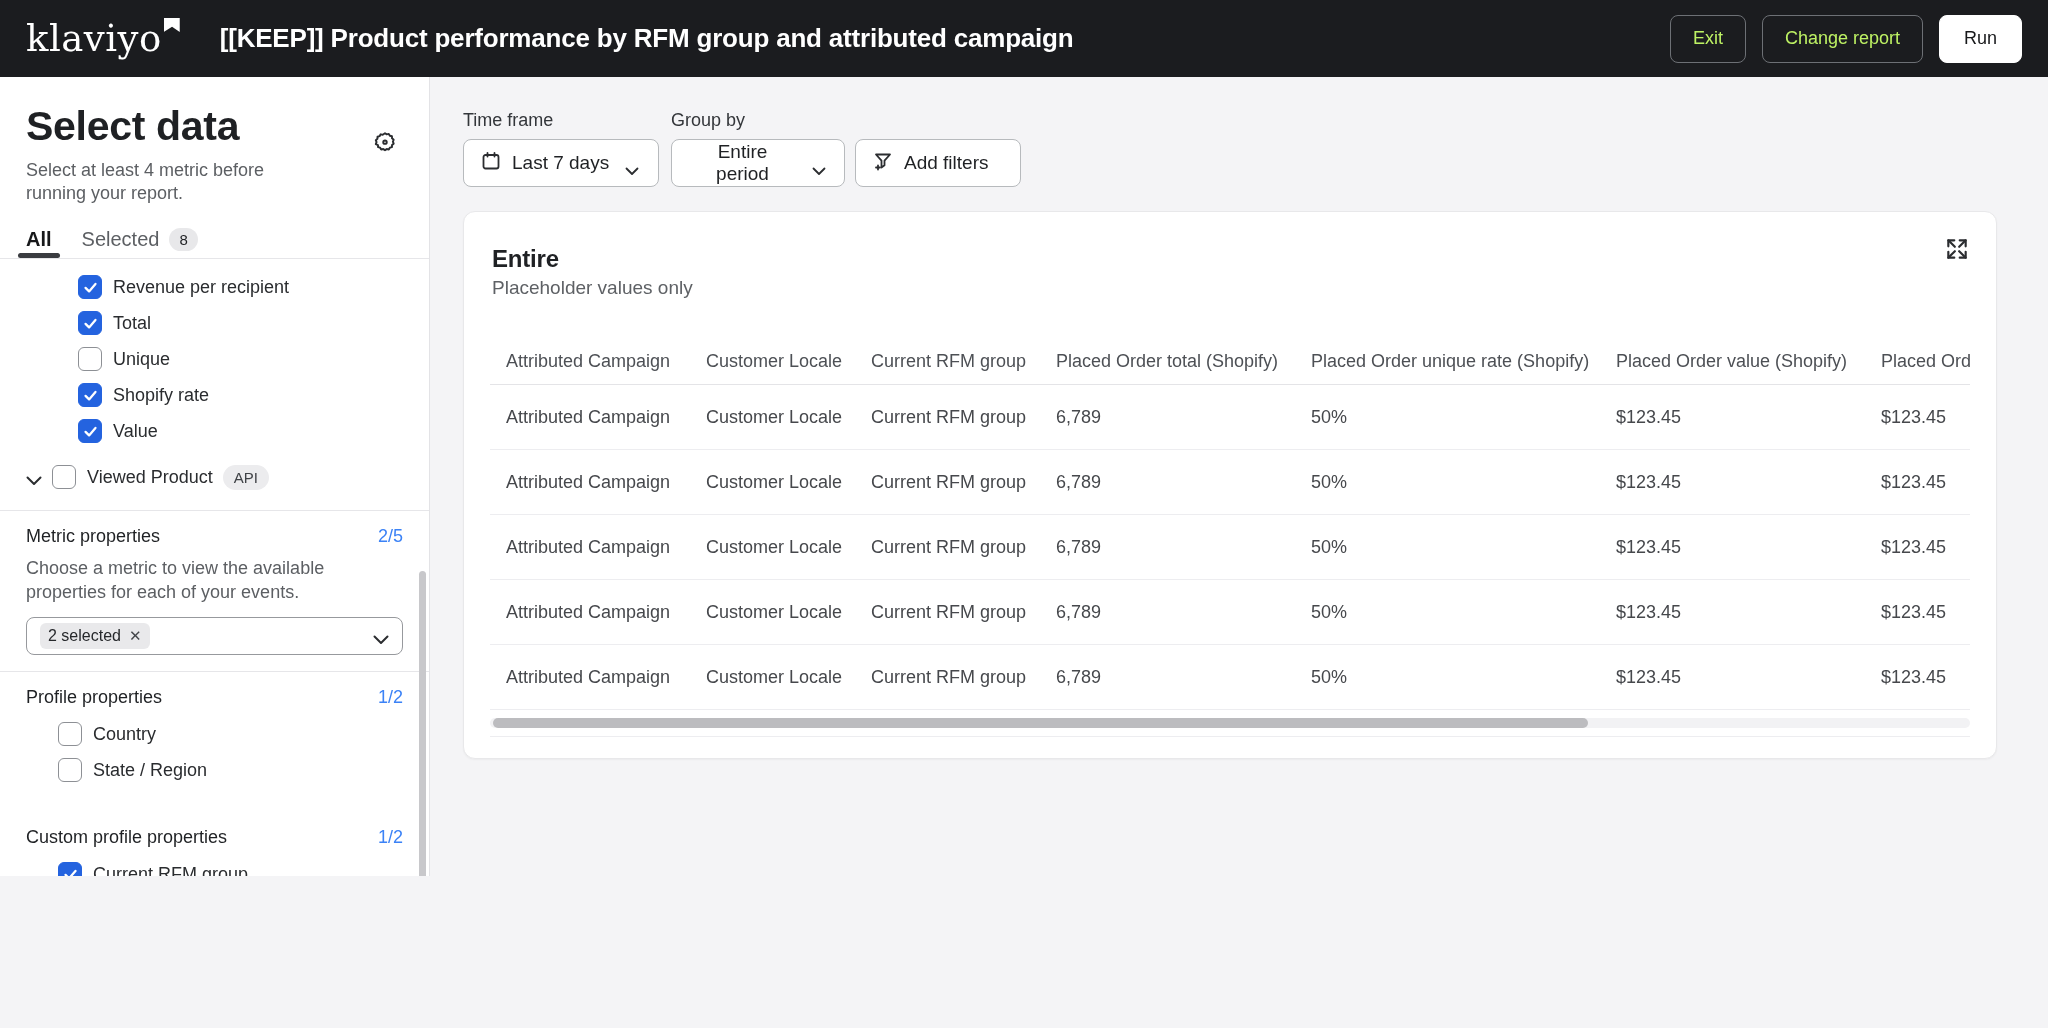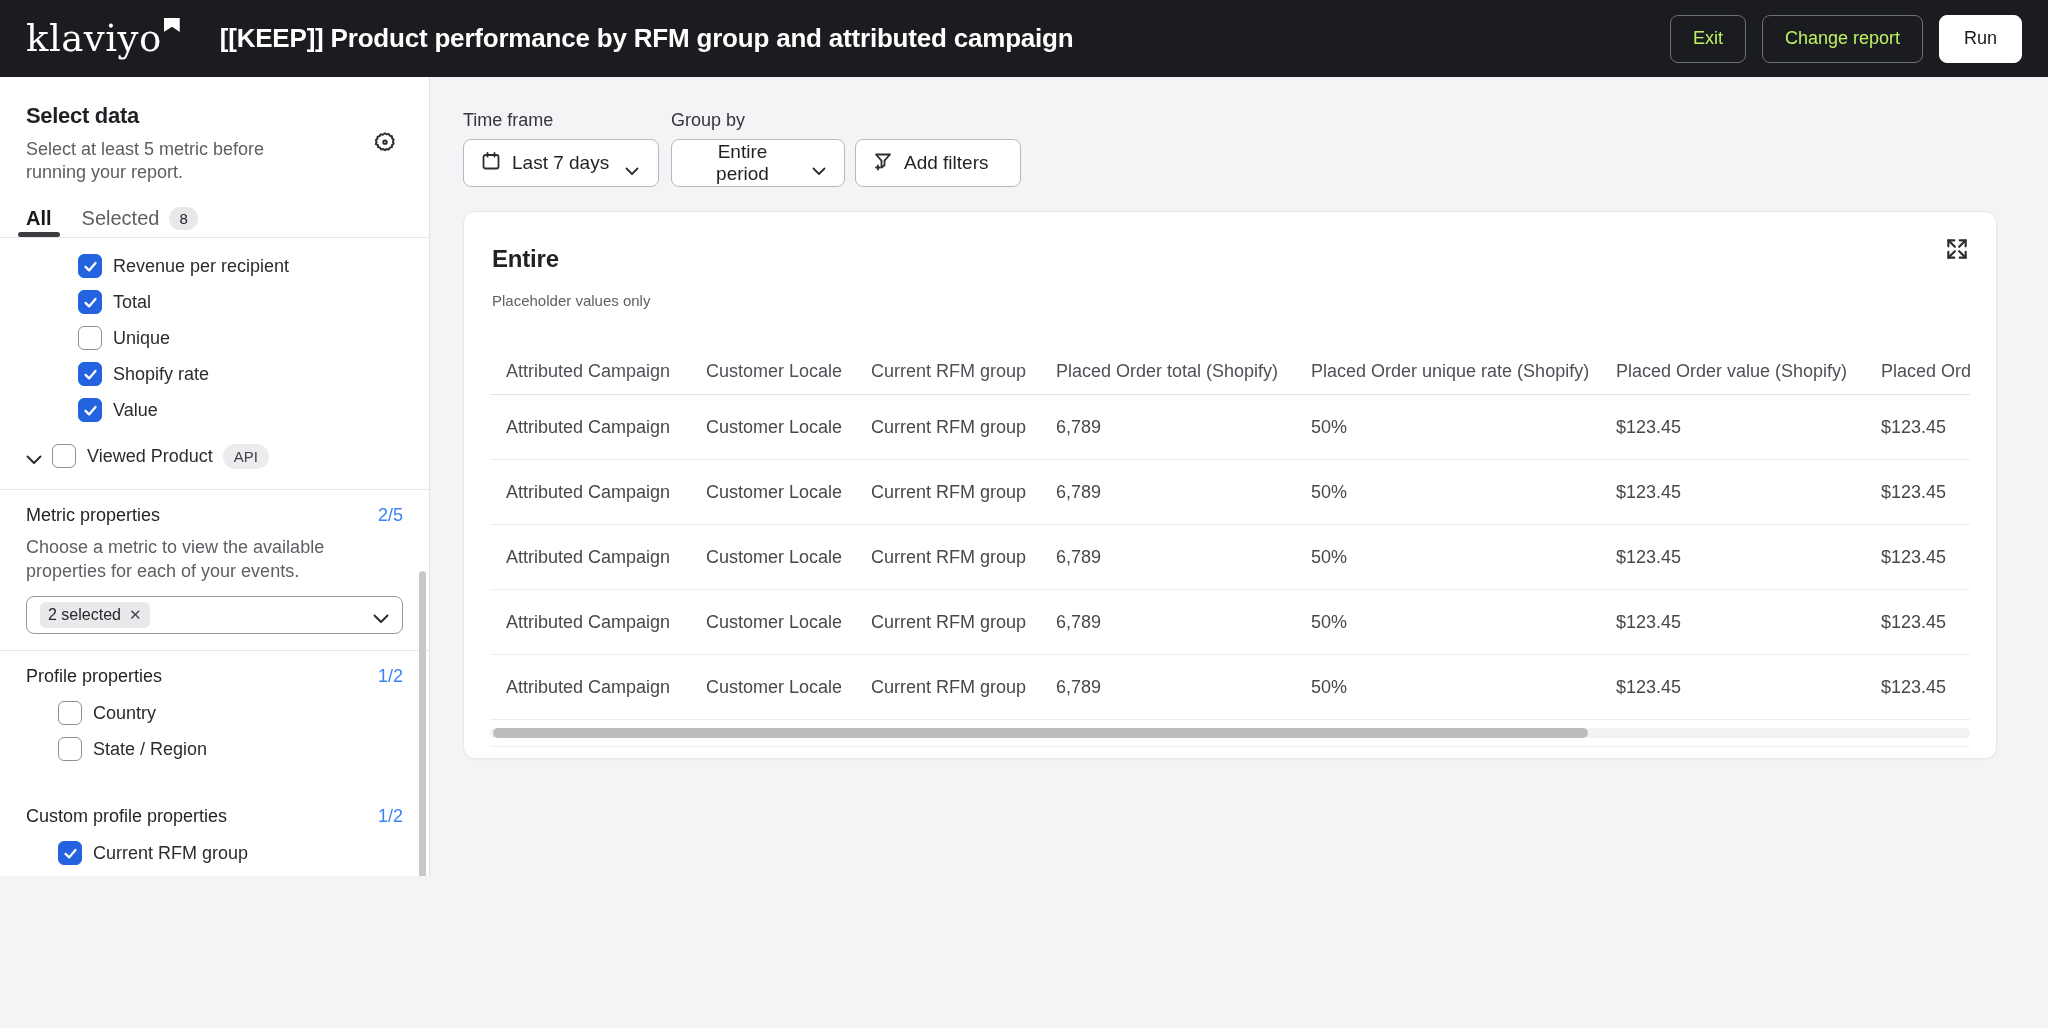--- a/index.html
+++ b/index.html
@@ -17,21 +17,21 @@
   .topbar-title { margin-left:40px; font-size:26px; font-weight:700; color:#fff; letter-spacing:-.2px; }
   .topbar-actions { margin-left:auto; display:flex; gap:16px; align-items:center; }
   .tb-btn { height:48px; border:1px solid #6d7075; border-radius:8px; background:transparent;
             color:#bef264; font-size:18px; padding:0 22px; font-family:inherit; cursor:pointer; }
   .tb-btn.primary { background:#fff; color:#17181a; border-color:#fff; font-weight:500; padding:0 24px; }
 
   
   .sidebar { position:absolute; left:0; top:77px; width:430px; height:938px; background:#fff;
              border-right:1px solid #e3e3e6; }
   .sb-head { padding:26px 26px 0; position:relative; }
-  .sb-title { font-size:22px; font-weight:700; letter-spacing:-.3px; }
+  .sb-title { font-size:41px; font-weight:700; letter-spacing:-.3px; }
   .sb-sub { margin-top:9px; font-size:18px; line-height:23px; color:#5c5f63; width:300px; }
   .sb-gear { position:absolute; right:30px; top:54px; width:28px; height:28px; cursor:pointer;
              display:flex; align-items:center; justify-content:center; }
   .tabs { margin:16px -26px 0; padding:0 26px; border-bottom:1px solid #e6e6e9; display:flex;
           align-items:center; gap:30px; height:38px; }
   .tab { position:relative; height:100%; display:flex; align-items:center; gap:10px; font-size:20px;
          color:#5c5f63; cursor:pointer; }
   .tab.active { color:#17181a; font-weight:700; }
   .tab.active::after { content:""; position:absolute; left:50%; transform:translateX(-50%); bottom:0;
           width:42px; height:5px; background:#3a3c40; border-radius:3px; }
@@ -83,21 +83,21 @@
               display:flex; align-items:center; gap:11px; padding:0 17px; font-size:19px;
               color:#1f2124; cursor:pointer; font-family:inherit; }
   .ctrl-btn .chev { margin:2px 0 0 4px; }
   .ctrl-gap { margin-left:-2px; }
 
   
   .card { margin-top:24px; width:1534px; height:548px; background:#fff; border:1px solid #e8e8ea;
           border-radius:12px; box-shadow:0 1px 2px rgba(0,0,0,.04); position:relative; overflow:hidden;
           padding:33px 0 0 0; }
   .card-title { font-size:24px; font-weight:700; padding:0 28px; letter-spacing:-.2px; }
-  .card-sub { margin-top:19px; font-size:15px; color:#5e6165; padding:0 28px; }
+  .card-sub { margin-top:4px; font-size:19px; color:#5e6165; padding:0 28px; }
   .expand-btn { position:absolute; top:24px; right:24px; width:30px; height:30px; cursor:pointer;
                 display:flex; align-items:center; justify-content:center; }
 
   .table-wrap { margin:40px 26px 0; overflow:hidden; }
   .thead, .tr { display:grid; grid-template-columns:200px 165px 185px 255px 305px 265px minmax(230px,1fr); }
   .thead { height:46px; align-items:center; border-bottom:1px solid #e4e4e7; }
   .th { font-size:18px; color:#4d5055; padding-left:16px; white-space:nowrap; overflow:hidden; }
   .tr { height:65px; align-items:center; border-bottom:1px solid #ededf0; }
   .td { font-size:18px; color:#46484c; padding-left:16px; white-space:nowrap; overflow:hidden; }
   .hscroll { margin:8px 26px 0; height:10px; background:#f2f2f4; border-radius:5px; position:relative; }
@@ -129,21 +129,21 @@
     <div class="sb-head">
       <div class="sb-title">Select data</div>
       <div class="sb-gear">
         <span class="gear-icon">
           <svg width="26" height="26" viewBox="0 0 24 24" class="icon-stroke">
             <path d="M12 3l1.6 1 1.9-.4 1 1.7 1.9.5.1 1.9 1.5 1.3-.7 1.8.7 1.8-1.5 1.3-.1 1.9-1.9.5-1 1.7-1.9-.4-1.6 1-1.6-1-1.9.4-1-1.7-1.9-.5-.1-1.9L3.5 13l.7-1.8-.7-1.8L5 8.1l.1-1.9L7 5.7l1-1.7 1.9.4z"></path>
             <circle cx="12" cy="11.2" r="1.6"></circle>
           </svg>
         </span>
       </div>
-      <div class="sb-sub">Select at least 5 metric before running your report.</div>
+      <div class="sb-sub">Select at least 4 metric before running your report.</div>
       <div class="tabs">
         <div class="tab active">
           <span>All</span>
         </div>
         <div class="tab">
           <span>Selected</span>
           <span class="count-badge">8</span>
         </div>
       </div>
     </div>

